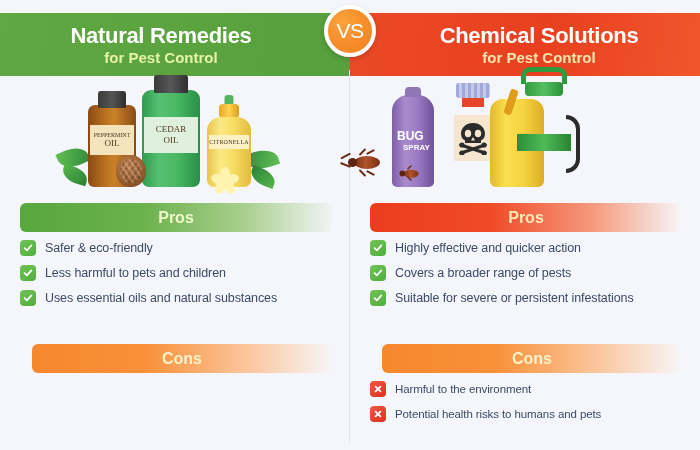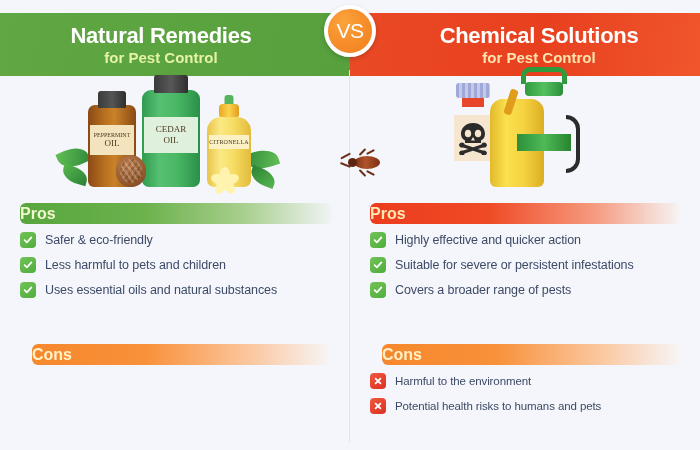--- a/index.html
+++ b/index.html
@@ -128,21 +128,21 @@
 
   .roach { position:absolute; width:34px; height:17px; }
   .roach .shell { position:absolute; left:6px; top:2px; width:26px; height:13px; border-radius:50%;
         background:linear-gradient(90deg,#7c2f17,#b0542a 45%,#7c2f17); }
   .roach .hd { position:absolute; left:0px; top:4px; width:9px; height:9px; border-radius:50%; background:#5d2412; }
   .roach .lg { position:absolute; background:#6b2d16; height:2px; border-radius:1px; }
   .roach .an { position:absolute; background:#6b2d16; height:1.5px; width:11px; border-radius:1px; }
 
   
   .sec { position:absolute; left:20px; width:312px; }
-  .bar { height:21px; border-radius:6px; display:flex; align-items:center; }
+  .bar { height:29px; border-radius:6px; display:flex; align-items:center; justify-content:center; }
   .bar span { font-size:16px; font-weight:bold; }
   .bar-green  { background:linear-gradient(90deg,#57a63e 0%,#6cb24d 40%,#a9cf8e 72%,#f1f4f6 100%); }
   .bar-green  span { color:#f2f7cd; }
   .bar-red    { background:linear-gradient(90deg,#ec3d1e 0%,#ef4a26 38%,#f59b7f 72%,#f6f6f8 100%); }
   .bar-red    span { color:#ffe9b5; }
   .bar-orange { background:linear-gradient(90deg,#f6882c 0%,#f8913a 38%,#fbc69d 72%,#f6f6f8 100%);margin-left:12px; }
   .bar-orange span { color:#fff1c8; }
 
   
   .list { margin-top:8px; }
@@ -270,20 +270,32 @@
         <div class="shell"></div>
           <div class="hd"></div>
         <div class="an" style="left:-8px;top:1px;transform:rotate(-28deg);"></div>
         <div class="an" style="left:-8px;top:10px;transform:rotate(22deg);"></div>
         <div class="lg" style="left:10px;top:-3px;width:9px;transform:rotate(-46deg);"></div>
         <div class="lg" style="left:18px;top:-3px;width:9px;transform:rotate(-28deg);"></div>
         <div class="lg" style="left:10px;bottom:-3px;width:9px;transform:rotate(46deg);"></div>
         <div class="lg" style="left:18px;bottom:-3px;width:9px;transform:rotate(28deg);"></div>
       </div>
 
+      <div id="c-bug">
+        <div class="body-b"></div>
+        <div class="top"></div>
+        <div class="t1">BUG</div>
+        <div class="t2">SPRAY</div>
+        <div class="roach" style="left:7px;bottom:8px;width:25px;height:12px;transform:scale(.8);z-index:3;">
+          <div class="shell" style="width:19px;height:10px;left:5px;"></div>
+          <div class="hd" style="width:7px;height:7px;top:3px;"></div>
+          <div class="lg" style="left:9px;top:-2px;width:7px;transform:rotate(-44deg);"></div>
+          <div class="lg" style="left:9px;bottom:-2px;width:7px;transform:rotate(44deg);"></div>
+        </div>
+      </div>
 
       <div id="c-poison">
         <div class="body-b"></div>
         <div class="neck"></div>
         <div class="cap"></div>
         <div class="plate">
           <svg width="30" height="34" viewBox="0 0 30 34">
             <path d="M3 24 L27 32 M27 24 L3 32" stroke="#2b2b2b" stroke-width="3.4" stroke-linecap="round"></path>
             <circle cx="4" cy="24" r="2.6" fill="#2b2b2b"></circle>
               <circle cx="26" cy="24" r="2.6" fill="#2b2b2b"></circle>
@@ -319,29 +331,29 @@
               </svg>
           </div>
           <div class="row-txt">Highly effective and quicker action</div>
         </div>
         <div class="row">
           <div class="badge badge-ok">
             <svg width="10" height="10" viewBox="0 0 10 10">
                 <path d="M1.6 5.2 L3.9 7.4 L8.4 2.4" stroke="#fff" stroke-width="1.7" fill="none" stroke-linecap="round" stroke-linejoin="round"></path>
               </svg>
           </div>
+          <div class="row-txt">Covers a broader range of pests</div>
+        </div>
+        <div class="row">
+          <div class="badge badge-ok">
+            <svg width="10" height="10" viewBox="0 0 10 10">
+                <path d="M1.6 5.2 L3.9 7.4 L8.4 2.4" stroke="#fff" stroke-width="1.7" fill="none" stroke-linecap="round" stroke-linejoin="round"></path>
+              </svg>
+          </div>
           <div class="row-txt">Suitable for severe or persistent infestations</div>
-        </div>
-        <div class="row">
-          <div class="badge badge-ok">
-            <svg width="10" height="10" viewBox="0 0 10 10">
-                <path d="M1.6 5.2 L3.9 7.4 L8.4 2.4" stroke="#fff" stroke-width="1.7" fill="none" stroke-linecap="round" stroke-linejoin="round"></path>
-              </svg>
-          </div>
-          <div class="row-txt">Covers a broader range of pests</div>
         </div>
       </div>
     </div>
 
     <div class="sec cons" style="top:281px;">
       <div class="bar bar-orange">
         <span>Cons</span>
       </div>
       <div class="list">
         <div class="row">

